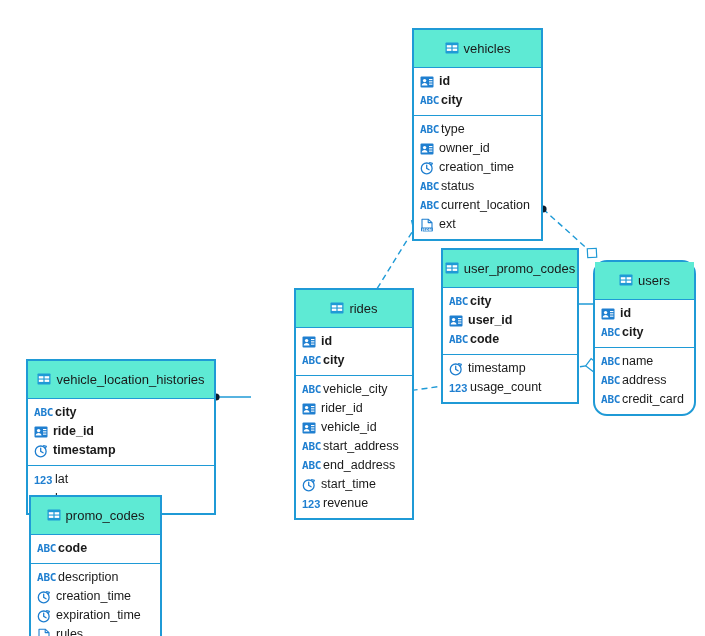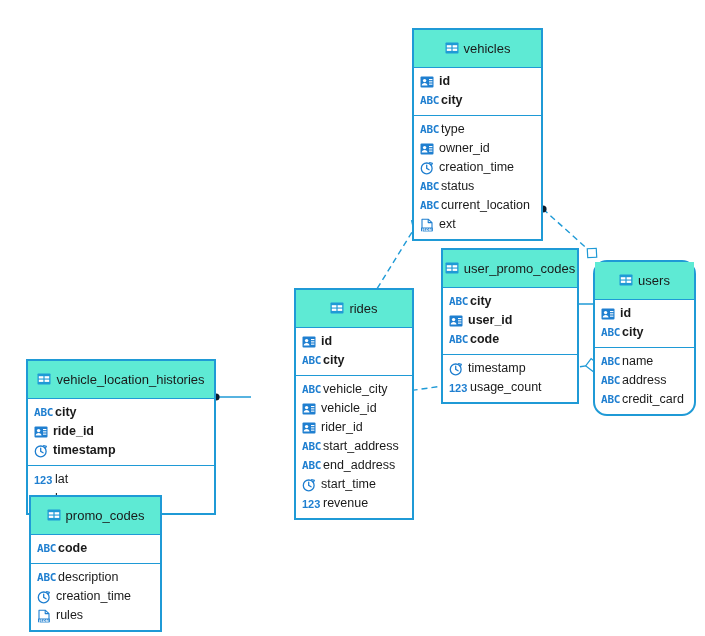--- a/index.html
+++ b/index.html
@@ -355,34 +355,34 @@
           <span class="ic">
             <svg width="14" height="14" viewBox="0 0 14 14">
               <rect x="0.5" y="1.5" width="13" height="11" rx="1" fill="#1f7fd0"></rect>
               <circle cx="4.6" cy="5.6" r="1.7" fill="#ffffff"></circle>
               <path d="M1.7 10.6c0-1.7 1.3-2.6 2.9-2.6s2.9 0.9 2.9 2.6z" fill="#ffffff"></path>
               <rect x="9" y="4" width="3.4" height="1.1" fill="#ffffff"></rect>
               <rect x="9" y="6.3" width="3.4" height="1.1" fill="#ffffff"></rect>
               <rect x="9" y="8.6" width="3.4" height="1.1" fill="#ffffff"></rect>
             </svg>
           </span>
+          <span class="col-name">rider_id</span>
+        </div>
+        <div class="col-row">
+          <span class="ic">
+            <svg width="14" height="14" viewBox="0 0 14 14">
+              <rect x="0.5" y="1.5" width="13" height="11" rx="1" fill="#1f7fd0"></rect>
+              <circle cx="4.6" cy="5.6" r="1.7" fill="#ffffff"></circle>
+              <path d="M1.7 10.6c0-1.7 1.3-2.6 2.9-2.6s2.9 0.9 2.9 2.6z" fill="#ffffff"></path>
+              <rect x="9" y="4" width="3.4" height="1.1" fill="#ffffff"></rect>
+              <rect x="9" y="6.3" width="3.4" height="1.1" fill="#ffffff"></rect>
+              <rect x="9" y="8.6" width="3.4" height="1.1" fill="#ffffff"></rect>
+            </svg>
+          </span>
           <span class="col-name">vehicle_id</span>
-        </div>
-        <div class="col-row">
-          <span class="ic">
-            <svg width="14" height="14" viewBox="0 0 14 14">
-              <rect x="0.5" y="1.5" width="13" height="11" rx="1" fill="#1f7fd0"></rect>
-              <circle cx="4.6" cy="5.6" r="1.7" fill="#ffffff"></circle>
-              <path d="M1.7 10.6c0-1.7 1.3-2.6 2.9-2.6s2.9 0.9 2.9 2.6z" fill="#ffffff"></path>
-              <rect x="9" y="4" width="3.4" height="1.1" fill="#ffffff"></rect>
-              <rect x="9" y="6.3" width="3.4" height="1.1" fill="#ffffff"></rect>
-              <rect x="9" y="8.6" width="3.4" height="1.1" fill="#ffffff"></rect>
-            </svg>
-          </span>
-          <span class="col-name">rider_id</span>
         </div>
         <div class="col-row">
           <span class="ic ic-abc ic-wide">ABC</span>
           <span class="col-name">start_address</span>
         </div>
         <div class="col-row">
           <span class="ic ic-abc ic-wide">ABC</span>
           <span class="col-name">end_address</span>
         </div>
         <div class="col-row">
@@ -484,20 +484,30 @@
               <circle cx="6.7" cy="7.4" r="5.4" fill="none" stroke="#1f7fd0" stroke-width="1.3"></circle>
               <path d="M6.7 4.2 L6.7 7.4 L9.1 8.7" fill="none" stroke="#1f7fd0" stroke-width="1.3" stroke-linecap="round"></path>
               <path d="M9.6 1.6 L12.4 2.3 L11.3 4.6" fill="none" stroke="#1f7fd0" stroke-width="1.2" stroke-linecap="round" stroke-linejoin="round"></path>
             </svg>
           </span>
           <span class="col-name">creation_time</span>
         </div>
         <div class="col-row">
           <span class="ic">
             <svg width="14" height="14" viewBox="0 0 14 14">
+              <circle cx="6.7" cy="7.4" r="5.4" fill="none" stroke="#1f7fd0" stroke-width="1.3"></circle>
+              <path d="M6.7 4.2 L6.7 7.4 L9.1 8.7" fill="none" stroke="#1f7fd0" stroke-width="1.3" stroke-linecap="round"></path>
+              <path d="M9.6 1.6 L12.4 2.3 L11.3 4.6" fill="none" stroke="#1f7fd0" stroke-width="1.2" stroke-linecap="round" stroke-linejoin="round"></path>
+            </svg>
+          </span>
+          <span class="col-name">expiration_time</span>
+        </div>
+        <div class="col-row">
+          <span class="ic">
+            <svg width="14" height="14" viewBox="0 0 14 14">
               <path d="M2 1.2 h6.2 L12 4.6 V12.8 H2 Z" fill="#ffffff" stroke="#1f7fd0" stroke-width="1.1" stroke-linejoin="round"></path>
               <path d="M8.2 1.2 V4.6 H12" fill="none" stroke="#1f7fd0" stroke-width="1.1" stroke-linejoin="round"></path>
               <rect x="1.1" y="9.4" width="11.6" height="3.9" rx="0.5" fill="#1f7fd0"></rect>
               <text x="6.9" y="12.5" font-size="3.5" font-family="DejaVu Sans, sans-serif" font-weight="bold" fill="#ffffff" text-anchor="middle">JSON</text>
             </svg>
           </span>
           <span class="col-name">rules</span>
         </div>
       </div>
     </div>

